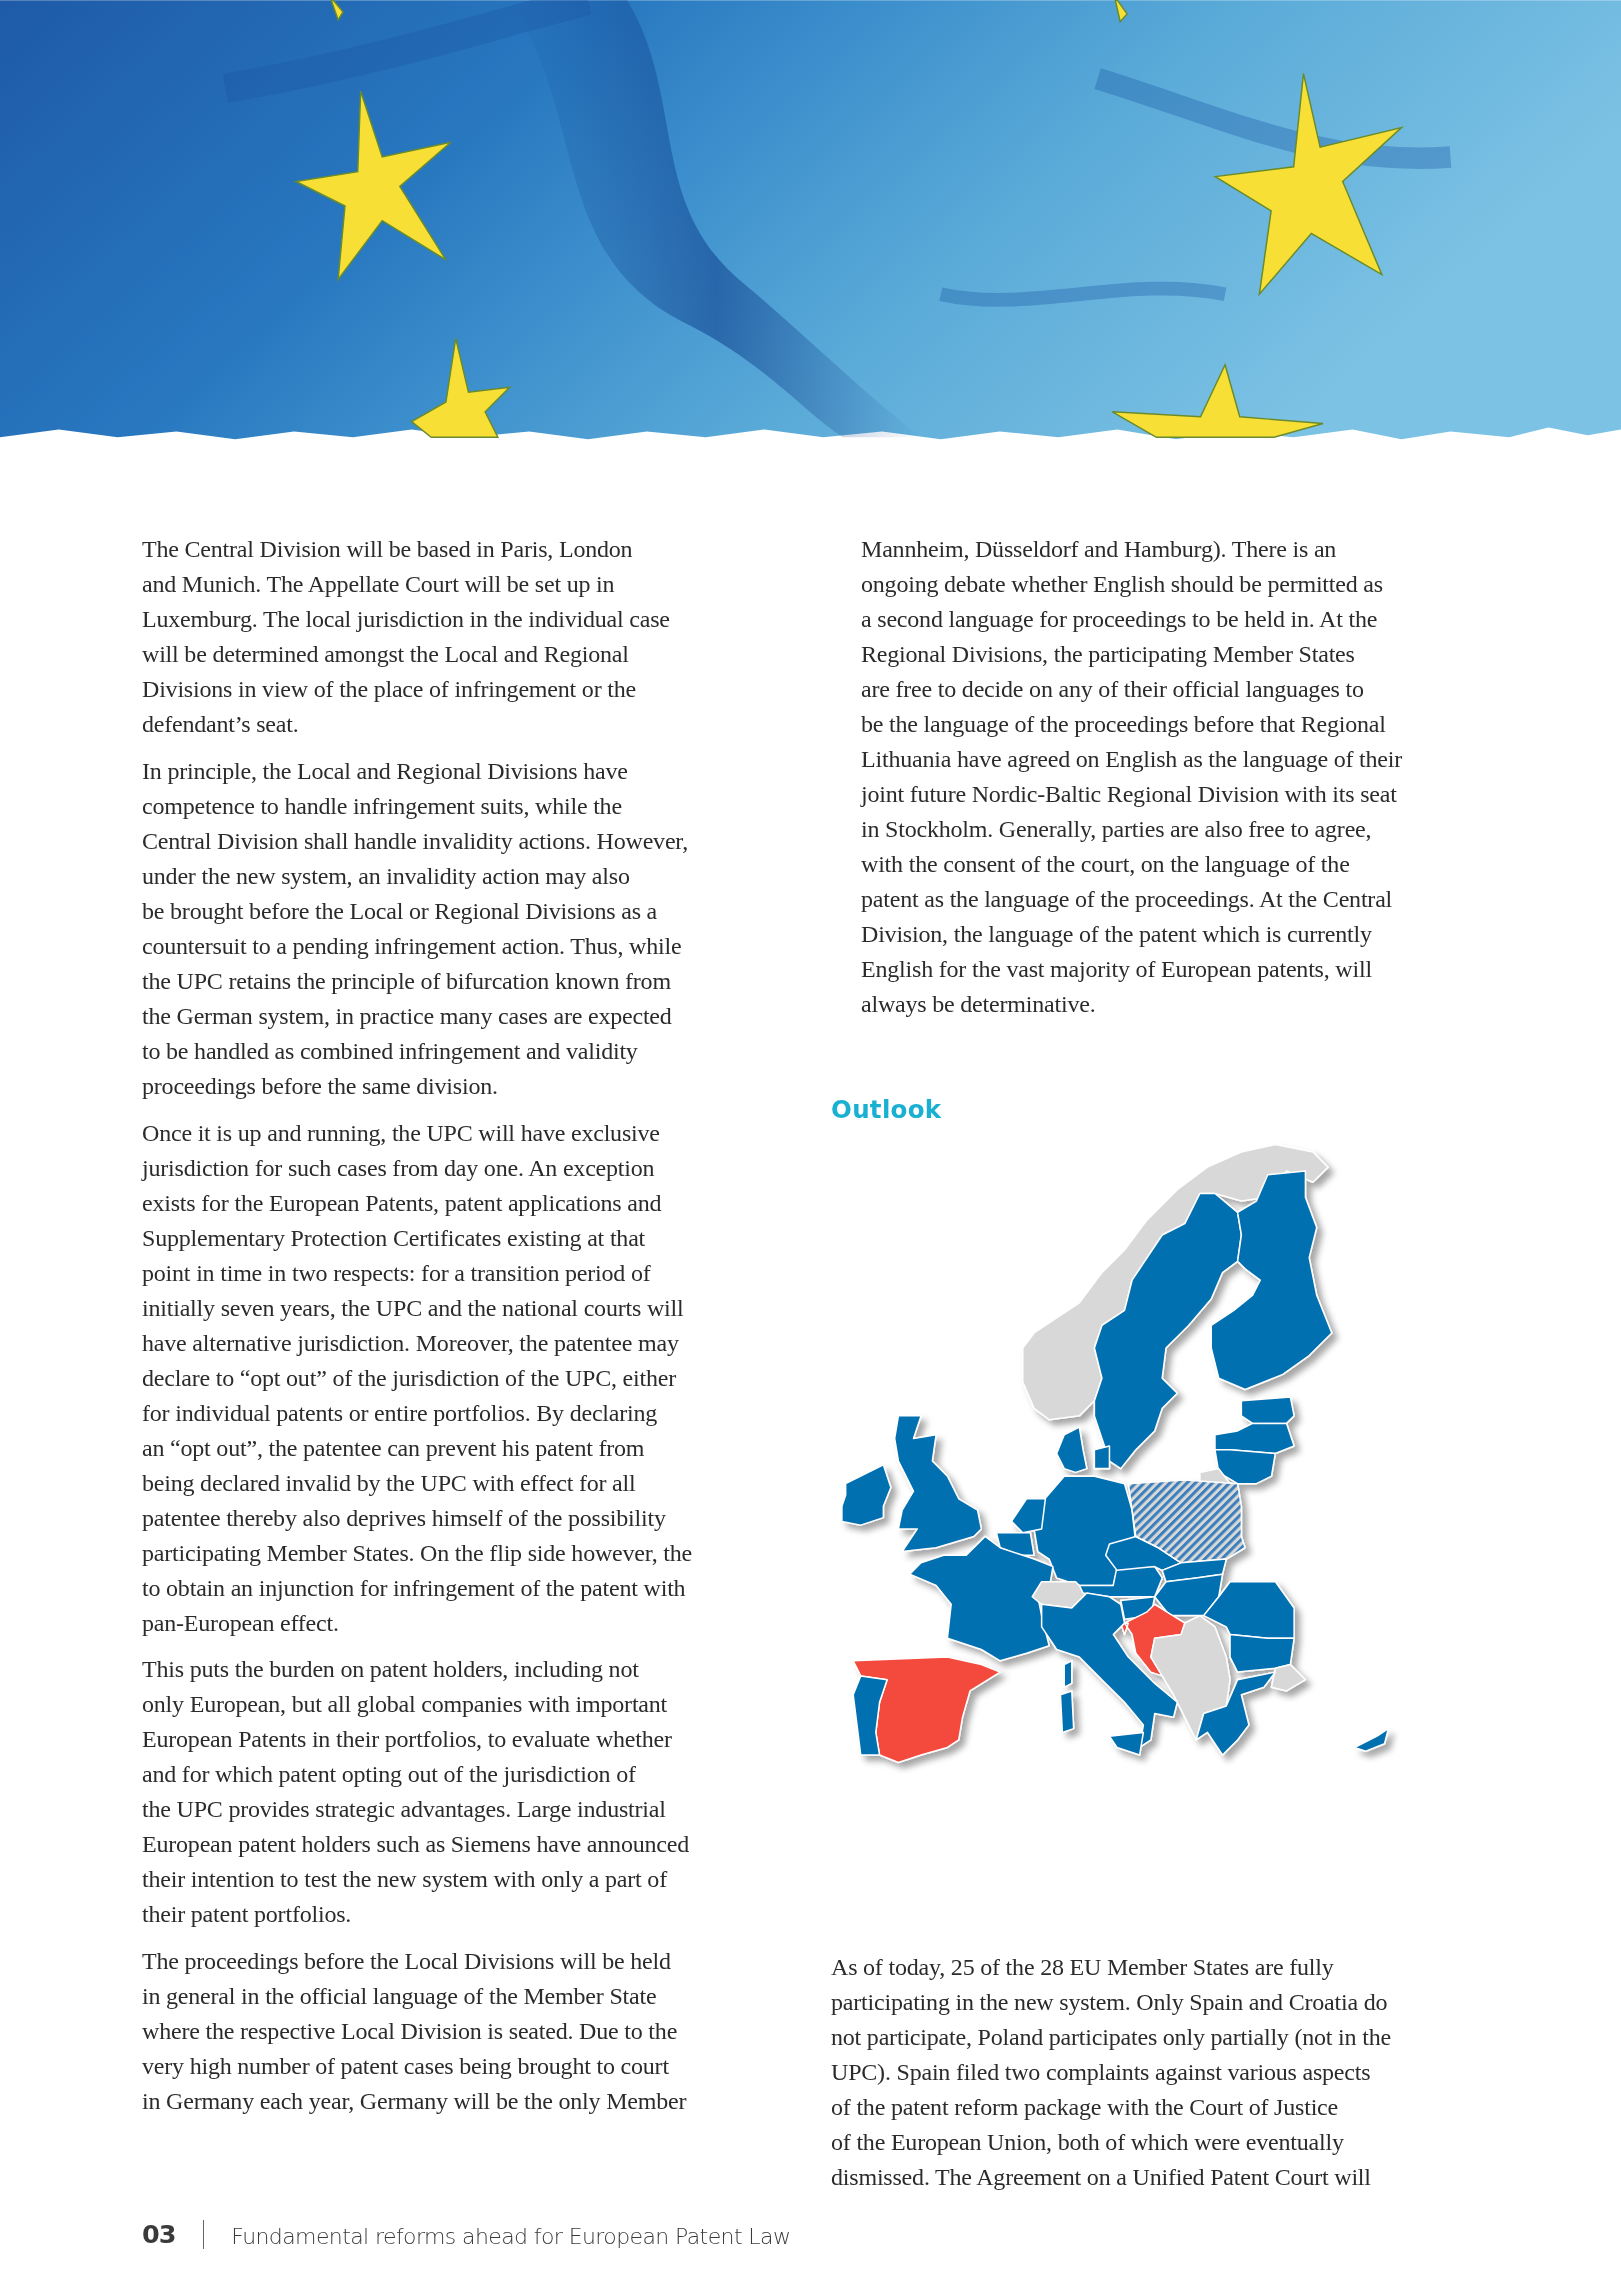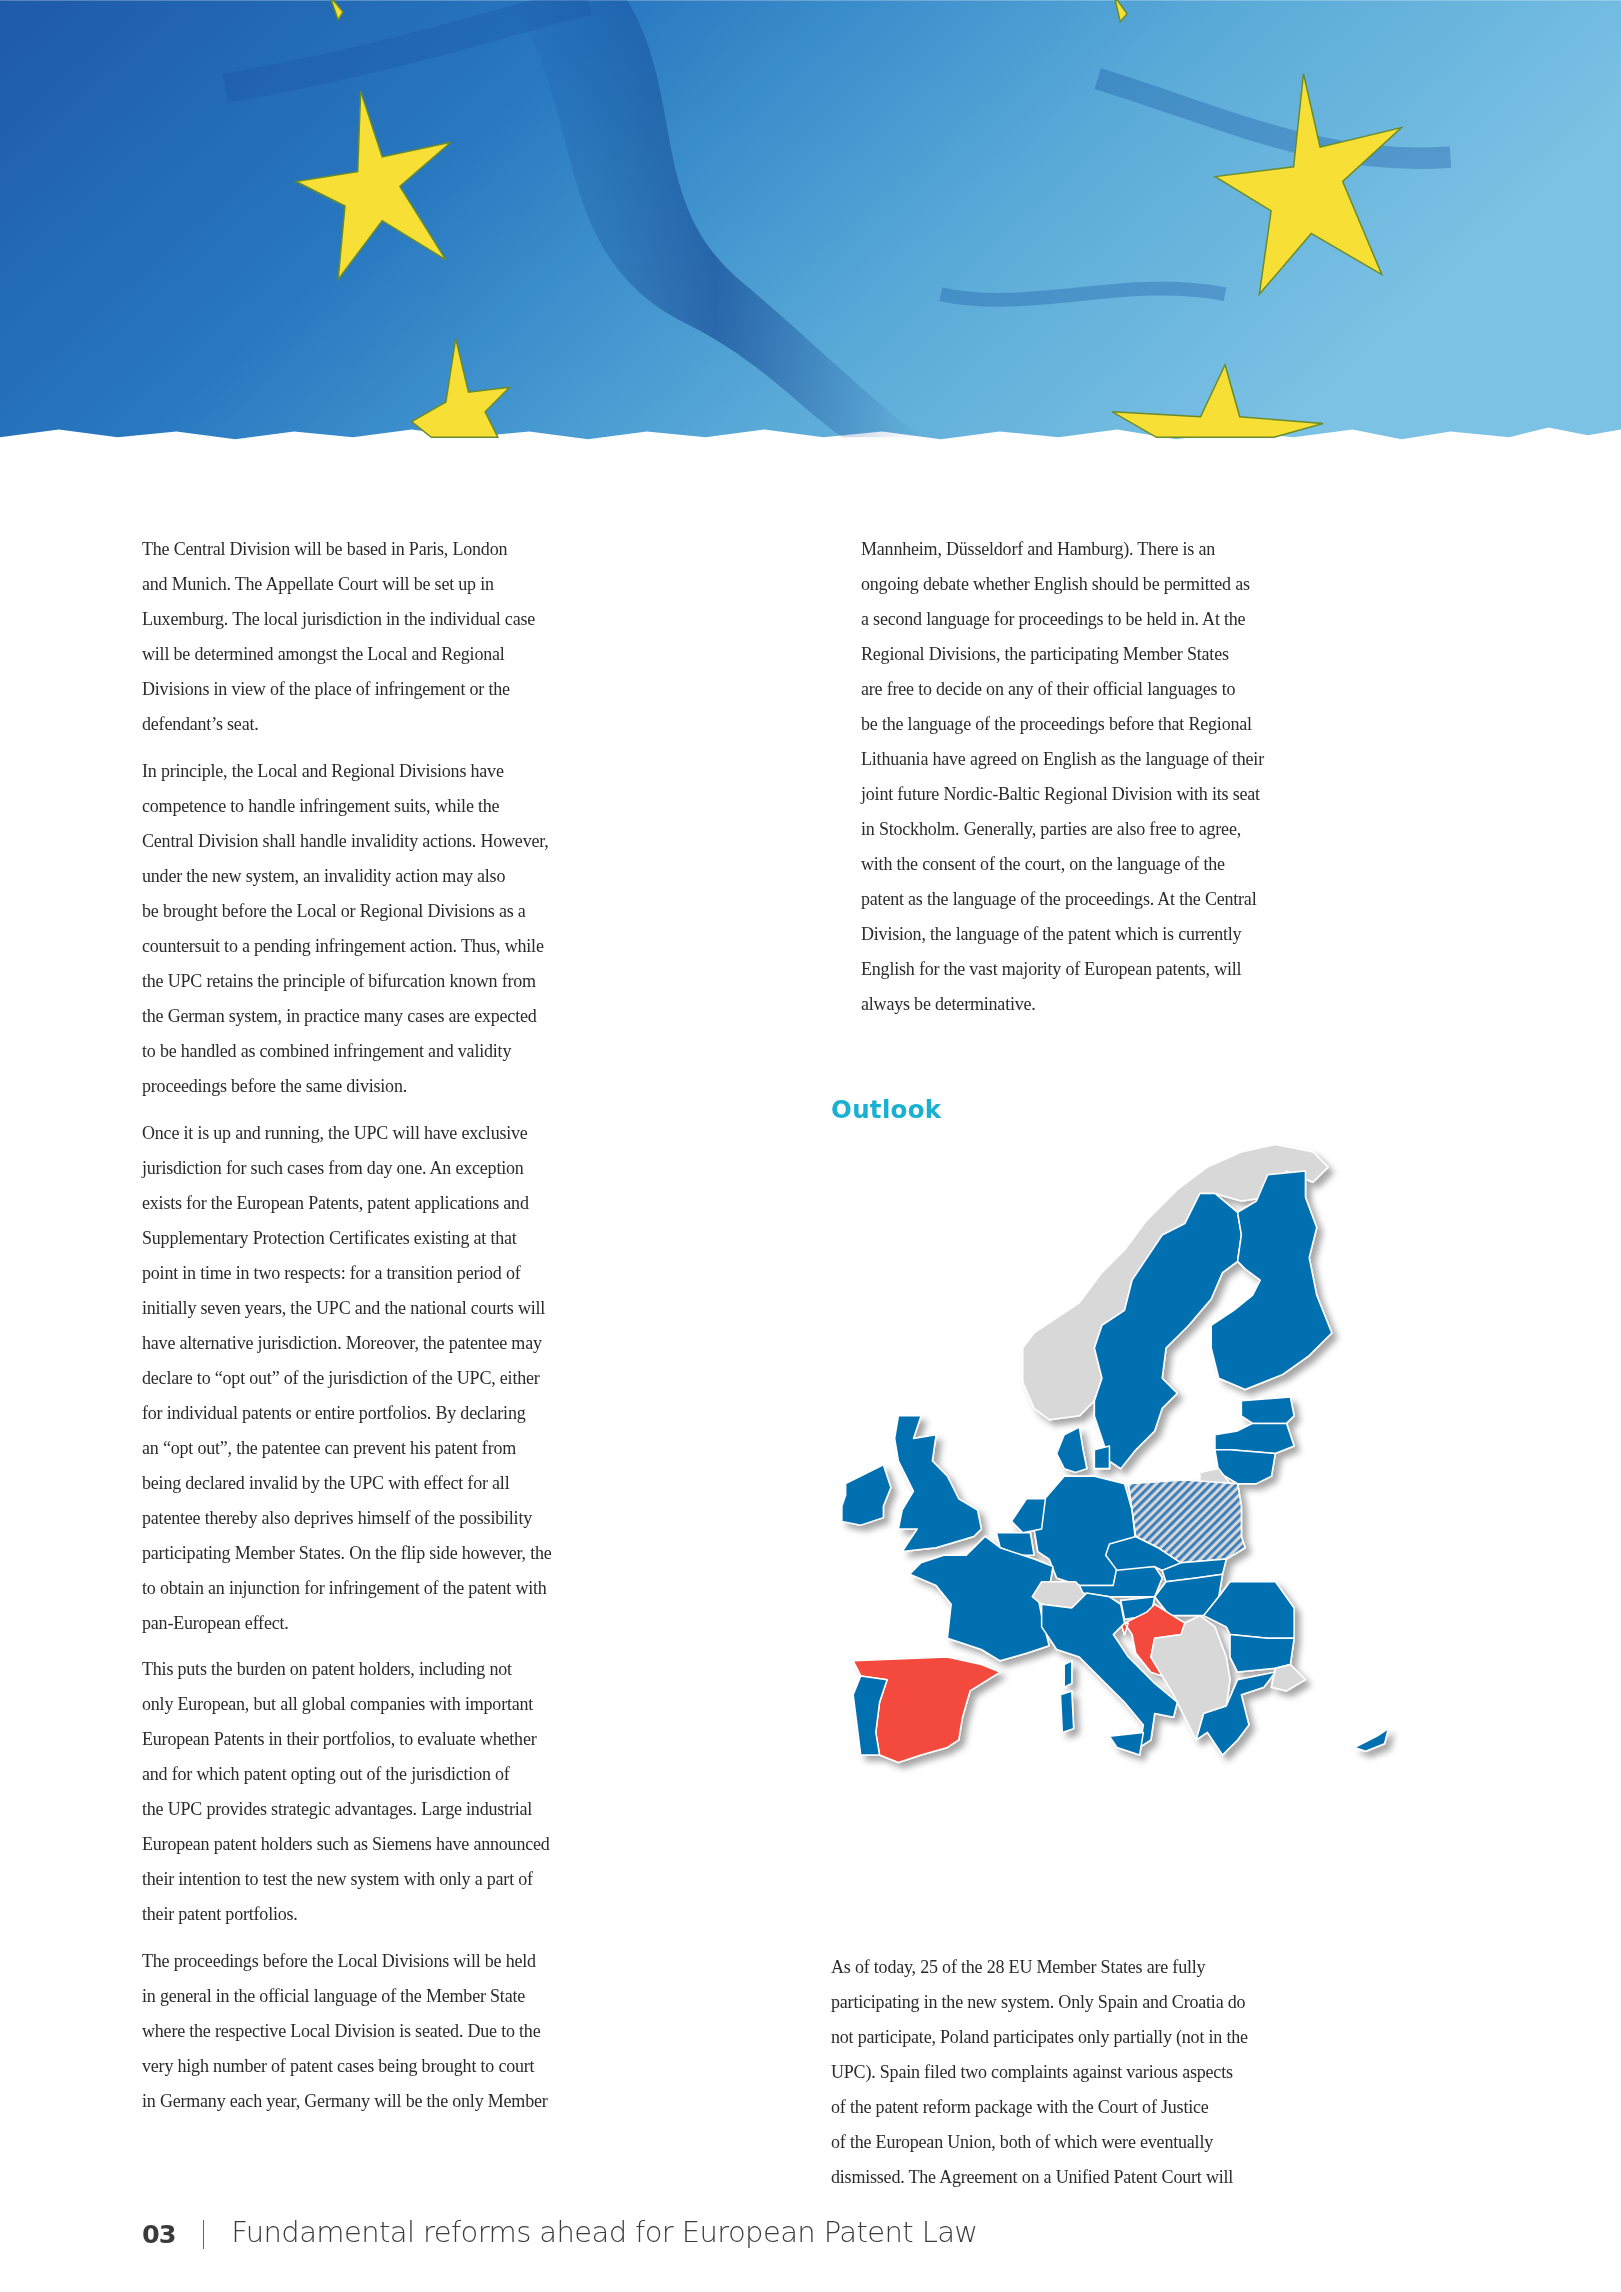--- a/index.html
+++ b/index.html
@@ -1,30 +1,30 @@
 <!DOCTYPE html>
 <html><head>
 <meta charset="utf-8">
 <style>
   html,body{margin:0;padding:0;background:#fff;}
   body{width:1621px;height:2293px;position:relative;overflow:hidden;font-family:"Liberation Serif","DejaVu Serif",serif;color:#2b2b2b;}
   .hero{position:absolute;left:0;top:0;width:1621px;height:461px;overflow:hidden;}
   .hero svg{display:block;}
-  .col{position:absolute;font-size:18px;line-height:35px;letter-spacing:-0.2px;}
+  .col{position:absolute;font-size:24px;line-height:35px;letter-spacing:-0.2px;}
   .col p{margin:0 0 11.8px 0;}
   .col .ln{display:block;white-space:nowrap;}
   #col-left{left:142px;top:532px;width:647px;}
   #col-right-top{left:861px;top:532px;width:657px;font-family:Liberation Serif, serif;}
   #col-right-bottom{left:831px;top:1950px;width:667px;}
   .heading{position:absolute;left:831px;top:1095px;font-family:"DejaVu Sans","Liberation Sans",sans-serif;font-weight:bold;font-size:24.5px;color:#1ab0d2;letter-spacing:0.3px;}
   .map{position:absolute;left:823px;top:1137px;width:588px;height:765px;}
   .footer{position:absolute;left:142px;top:2210px;height:39px;display:flex;align-items:flex-end;font-family:"DejaVu Sans","Liberation Sans",sans-serif;color:#3a3a3a;}
   .footer .pg{font-weight:bold;font-size:25.5px;letter-spacing:-1px;}
   .footer .sep{width:1px;height:29px;background:#666;margin:0 27.4px 0 27.4px;}
-  .footer .title{font-size:29px;font-weight:200;letter-spacing:-0.6px;color:#3b3b3b;}
+  .footer .title{font-size:22px;font-weight:200;letter-spacing:-0.6px;color:#3b3b3b;}
 </style>
 </head>
 <body>
 
 <div class="hero">
   <svg width="1621" height="461" viewBox="0 0 1654 470">
     <defs>
       <linearGradient id="flagGrad" x1="0" y1="0" x2="1" y2="0.3">
         <stop offset="0" stop-color="#1e5aa8"></stop>
         <stop offset="0.35" stop-color="#2878c0"></stop>

